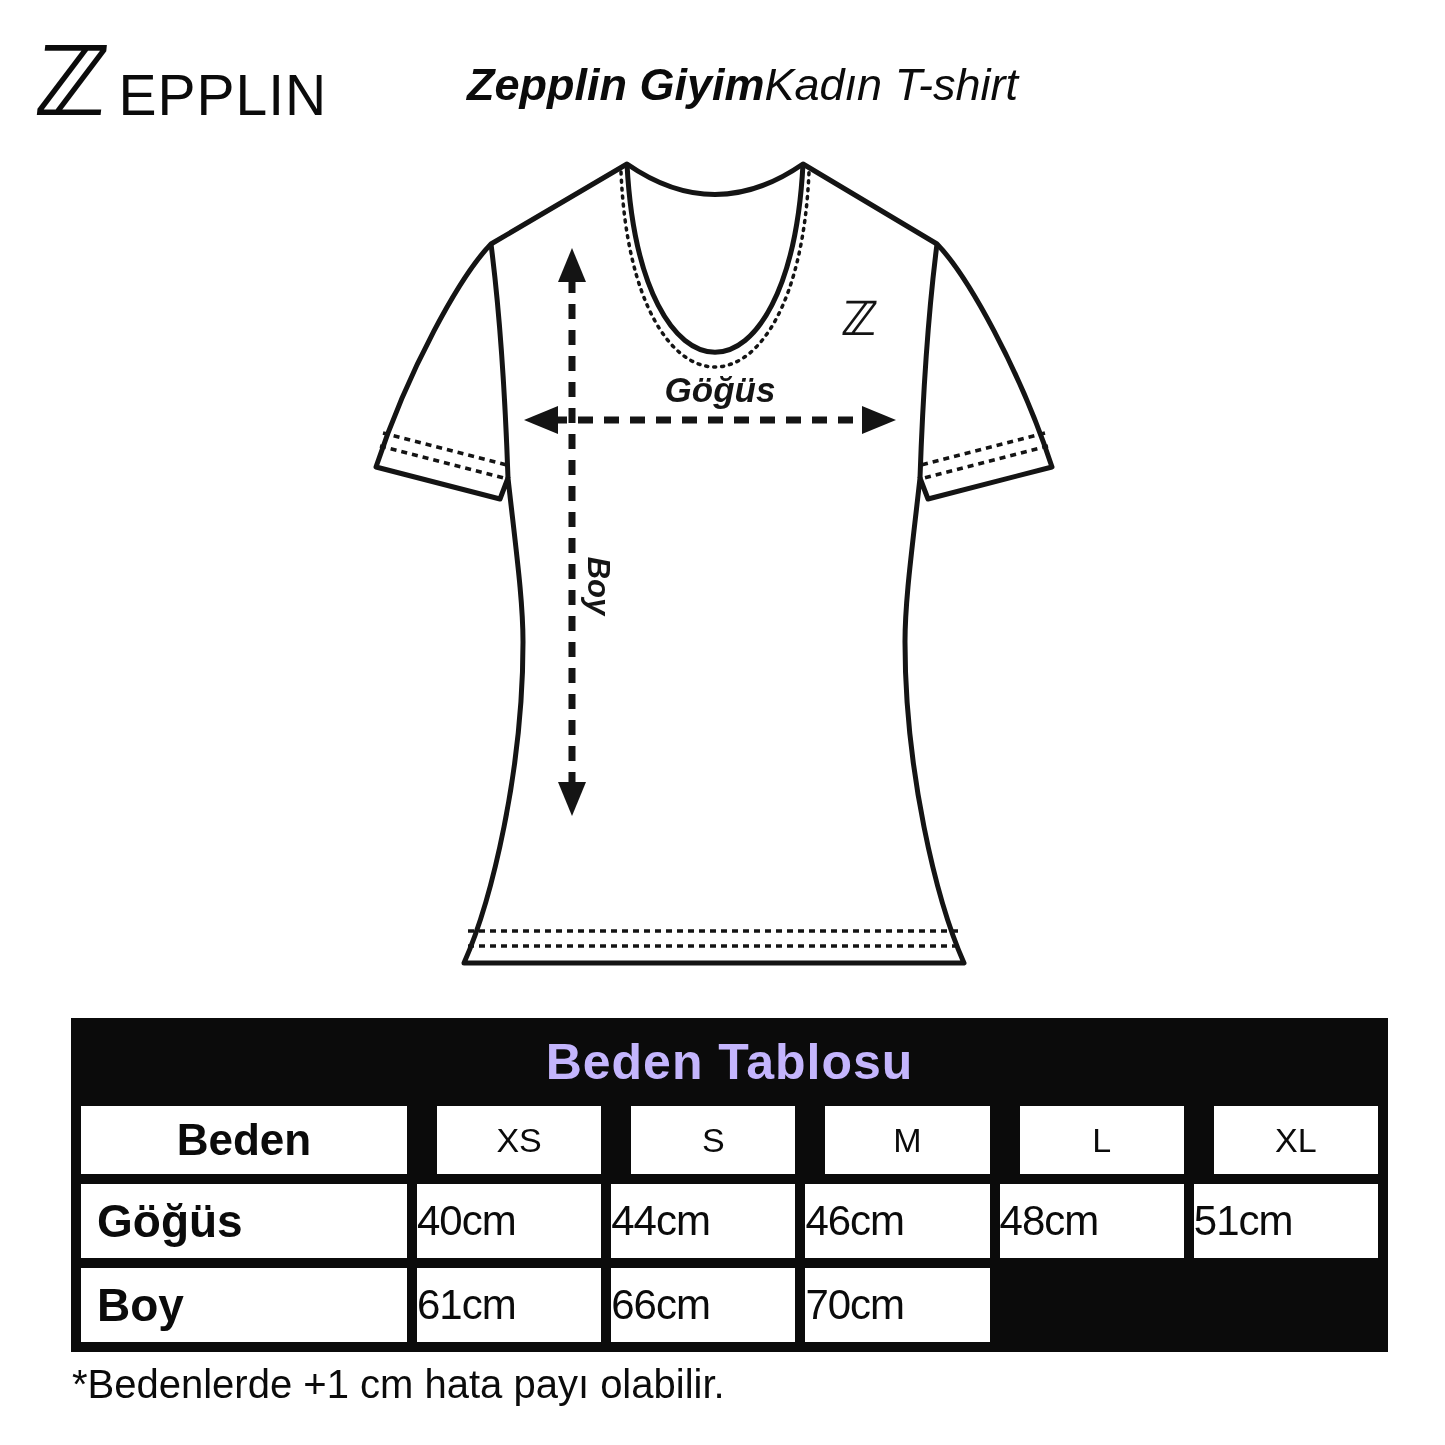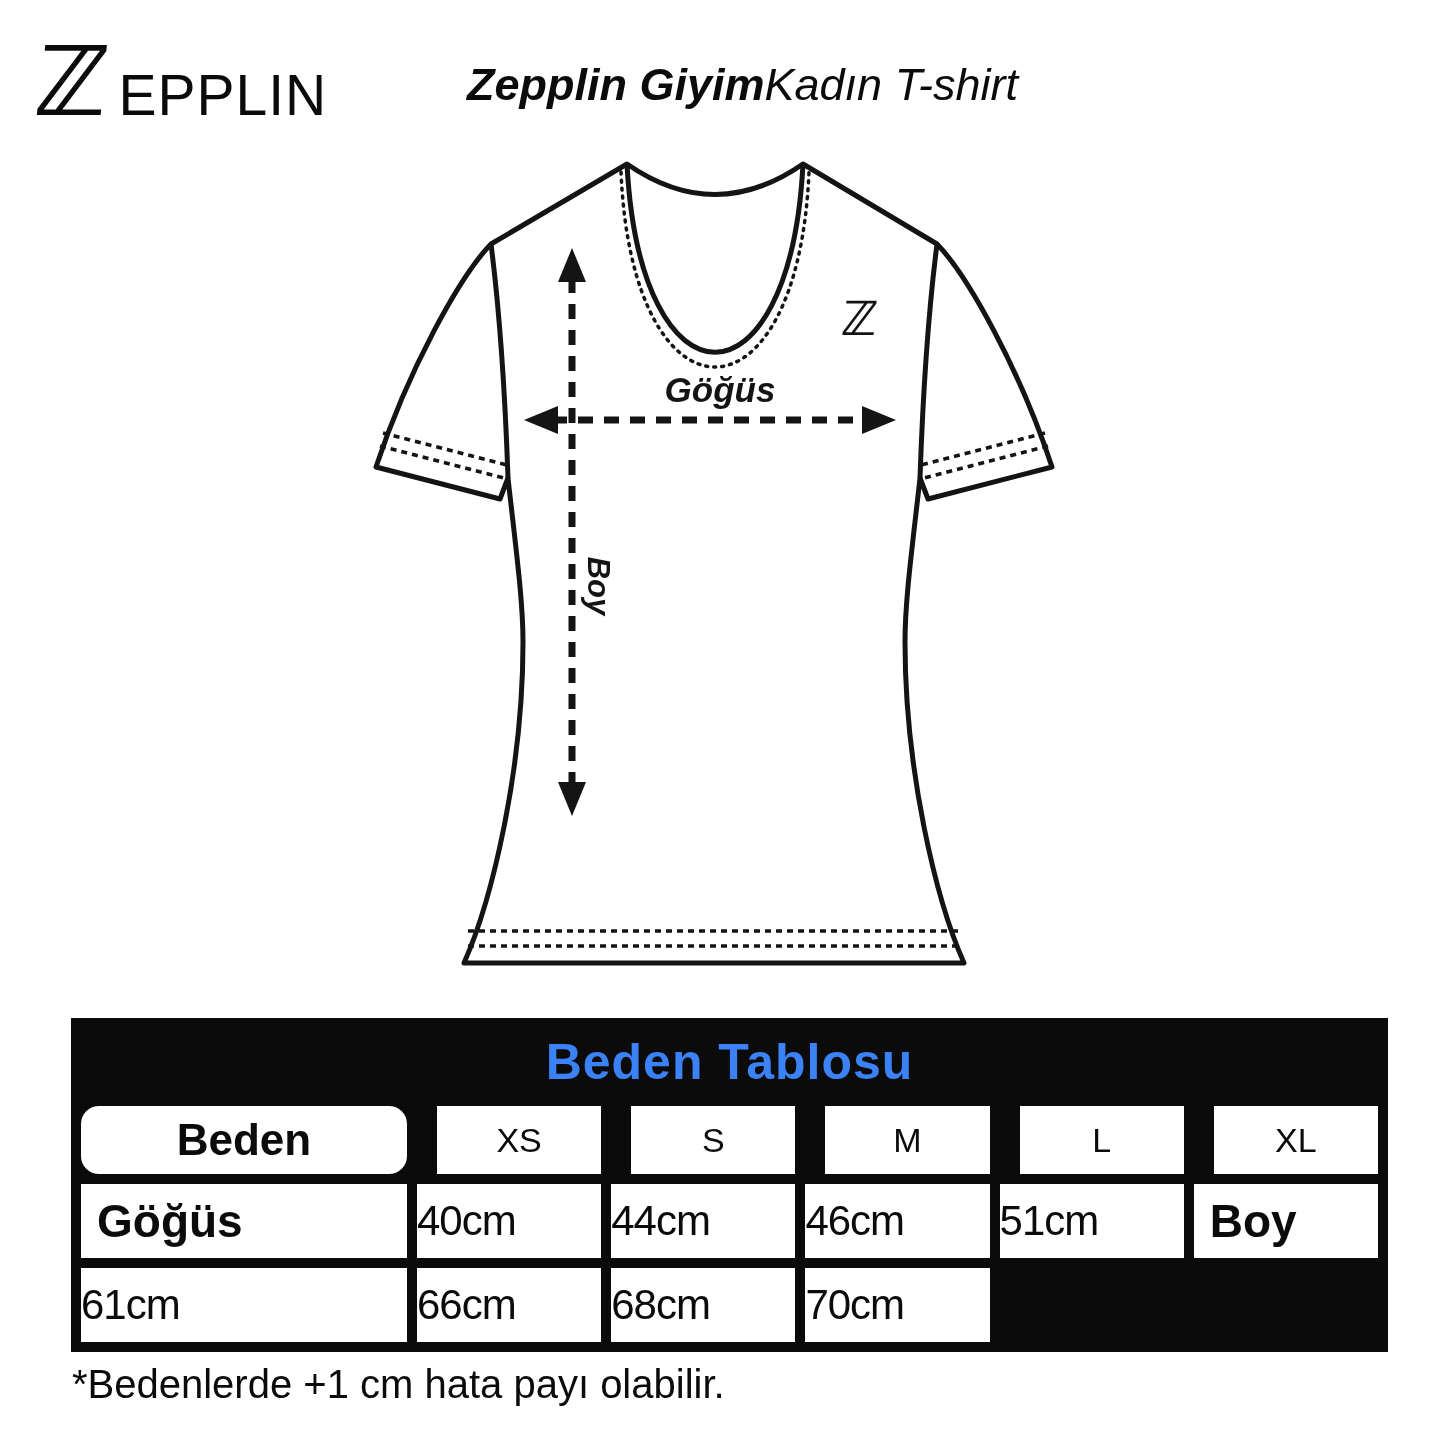--- a/index.html
+++ b/index.html
@@ -28,26 +28,26 @@
   .dot-fine { stroke-dasharray:2 6; }
   .dot-dash { stroke-dasharray:6 5; stroke-linecap:butt; }
   .meas { fill:none; stroke:#141414; stroke-width:7; stroke-dasharray:15 11; }
   .head { fill:#141414; stroke:none; }
   .meas-label { font-style:italic; font-weight:600; fill:#141414; }
 
   
   .size-table { position:absolute; left:71px; top:1018px; width:1317px;
                 background:#0b0b0b; padding:10px; display:flex; flex-direction:column; gap:10px; }
   .banner { height:68px; display:flex; align-items:center; justify-content:center;
-            color:#3b82f6; font-size:50px; font-weight:800; letter-spacing:1px; }
+            color:#c4b5fd; font-size:50px; font-weight:800; letter-spacing:1px; }
   .grid { display:grid; grid-template-columns:326px repeat(5,1fr);
           grid-template-rows:68px 74px 74px; gap:10px; }
   .cell { background:#ffffff; display:flex; align-items:center; overflow:hidden; }
   .c-center { justify-content:center; }
-  .h-label { font-size:44px; font-weight:800;border-radius:18px; }
+  .h-label { font-size:44px; font-weight:800; }
   .h-size  { font-size:34px; font-weight:400;margin-left:20px; }
   .r-label { font-size:46px; font-weight:800; padding-left:16px; }
   .r-value { font-size:42px; font-weight:400; letter-spacing:-1px; }
 
   .footnote { position:absolute; left:72px; top:1362px; font-size:40px; font-weight:400; }
 </style>
 </head>
 <body>
 
 <div id="canvas">
@@ -114,25 +114,25 @@
       <div class="cell c-center h-size">XS</div>
       <div class="cell c-center h-size">S</div>
       <div class="cell c-center h-size">M</div>
       <div class="cell c-center h-size">L</div>
       <div class="cell c-center h-size">XL</div>
 
       <div class="cell r-label">Göğüs</div>
       <div class="cell r-value">40cm</div>
       <div class="cell r-value">44cm</div>
       <div class="cell r-value">46cm</div>
+      <div class="cell r-value">48cm</div>
       <div class="cell r-value">51cm</div>
 
       <div class="cell r-label">Boy</div>
       <div class="cell r-value">61cm</div>
       <div class="cell r-value">66cm</div>
-      <div class="cell r-value">68cm</div>
       <div class="cell r-value">70cm</div>
     </div>
   </div>
 
   <div class="footnote">*Bedenlerde +1 cm hata payı olabilir.</div>
 
 </div>
 
 </body></html>

